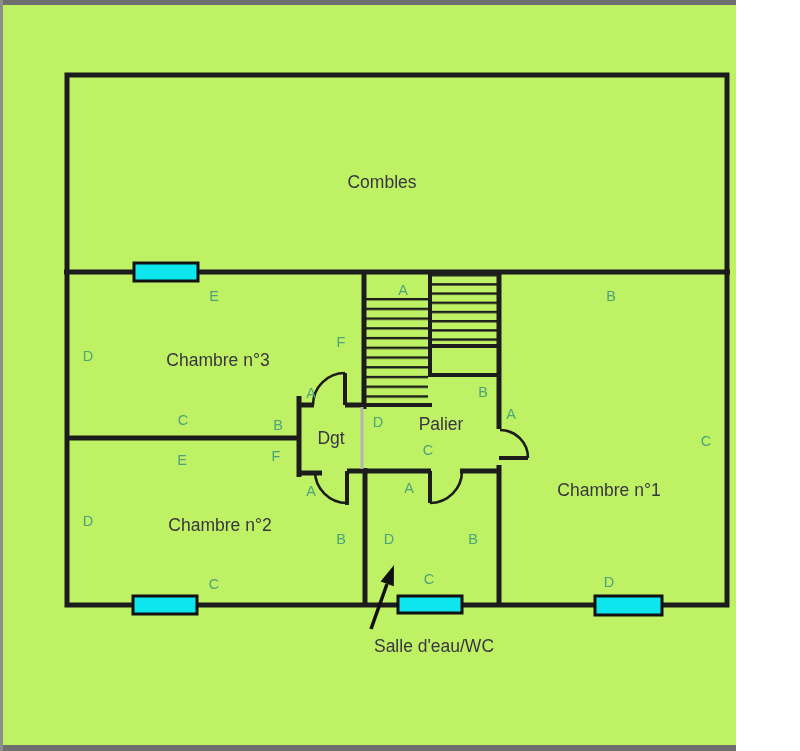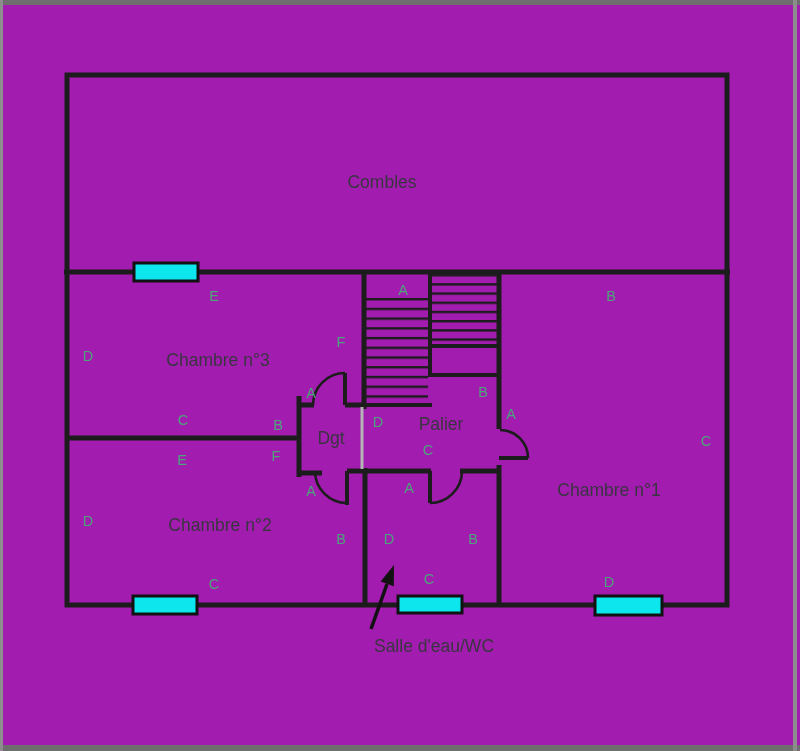--- a/index.html
+++ b/index.html
@@ -1,19 +1,19 @@
 <!DOCTYPE html>
 <html><head>
 <meta charset="utf-8">
 <style>
   html,body{margin:0;padding:0;background:#ffffff;}
   .screen{
     position:relative;
-    width:800px;height:751px;
-    background:#a21caf;
+    width:736px;height:751px;
+    background:#bef264;
     overflow:hidden;
     font-family:"Liberation Sans", sans-serif;
   }
   svg{display:block;}
   .wall{stroke:#1c1c1c;fill:none;}
   .w5{stroke-width:5;}
   .w4{stroke-width:4;}
   .arc{stroke:#1c1c1c;stroke-width:2.6;fill:none;}
   .room-label{fill:#3a3540;font-size:17.5px;text-anchor:middle;}
   .marker{fill:#4ea47a;font-size:14.5px;text-anchor:middle;}

